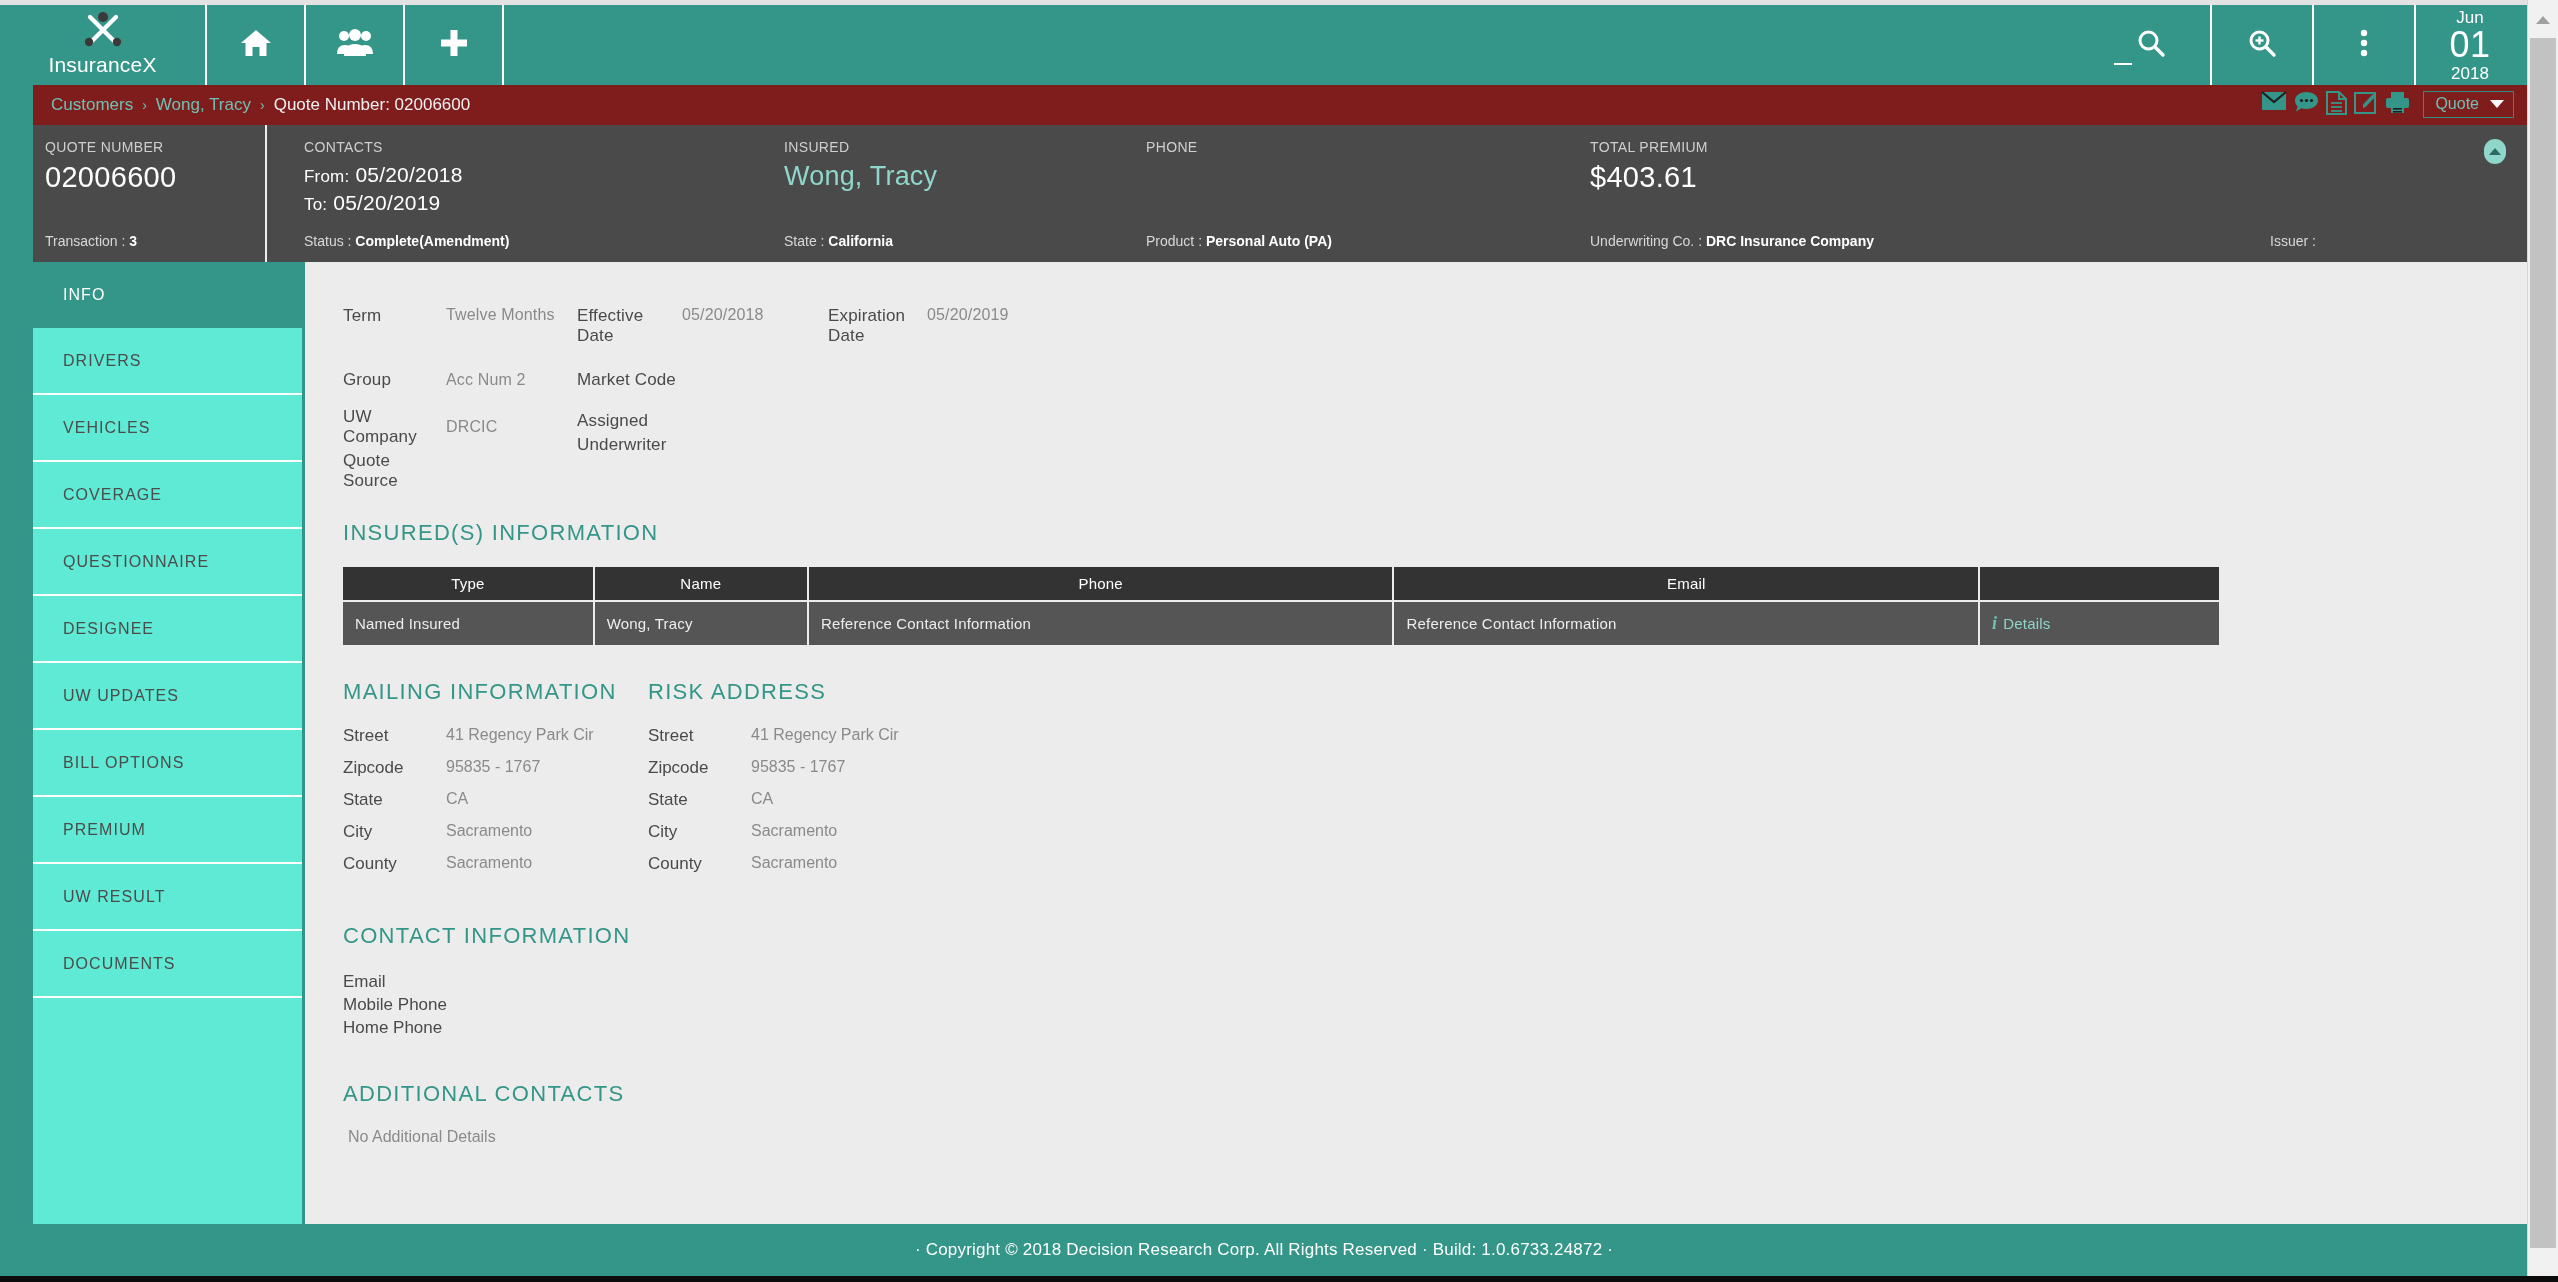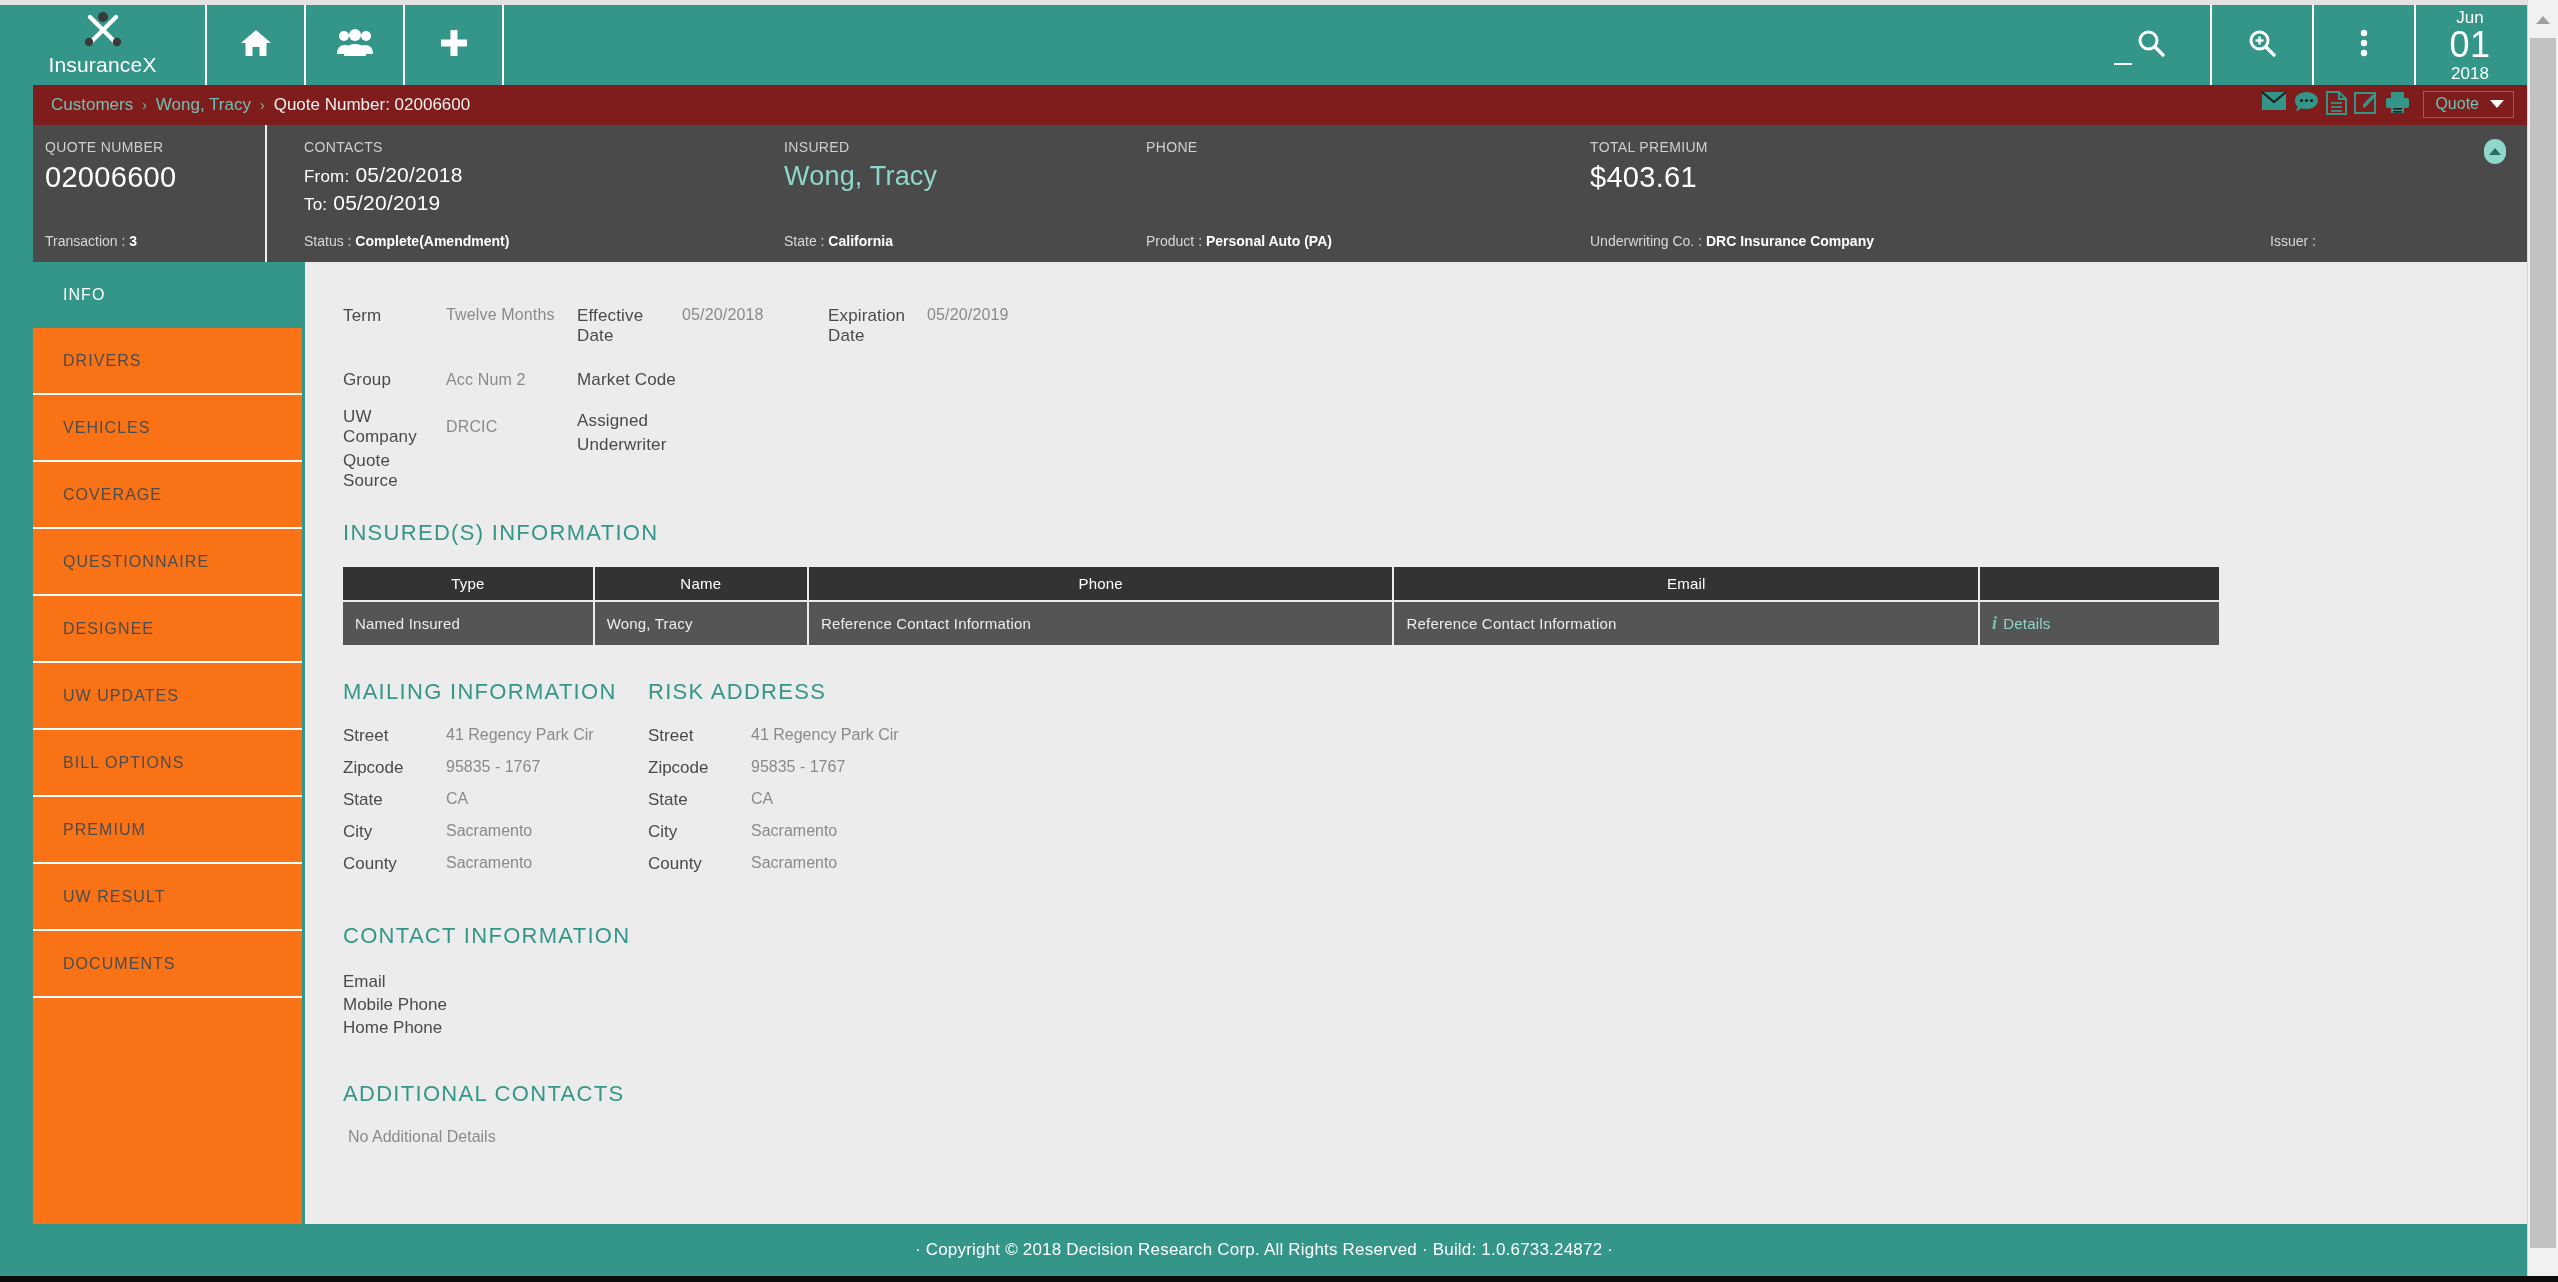--- a/index.html
+++ b/index.html
@@ -282,21 +282,21 @@
     background: #ececec;
     display: flex;
     z-index: 10;
   }
   .side-accent {
     width: 33px;
     background: #339688;
   }
   .sidebar {
     width: 272px;
-    background: #f97316;
+    background: #5eead4;
     border-right: 3px solid #339688;
     box-sizing: border-box;
     padding-bottom: 22px;
     display: flex;
     flex-direction: column;
   }
   .side-item {
     height: 67px;
     display: flex;
     align-items: center;

